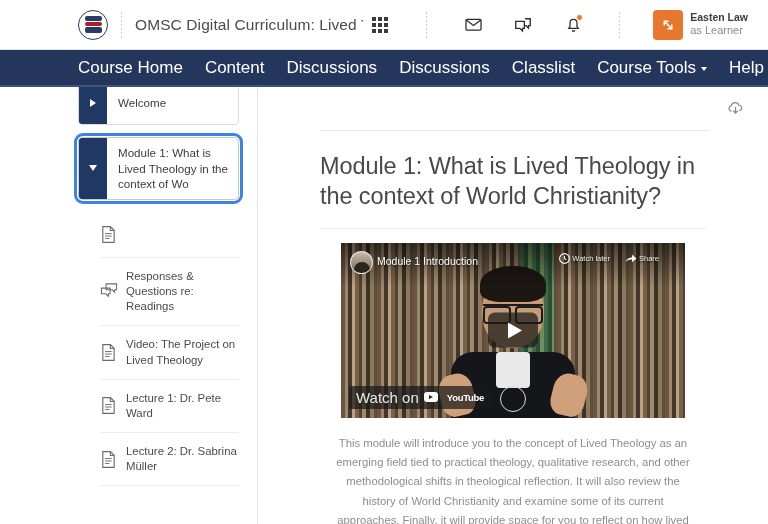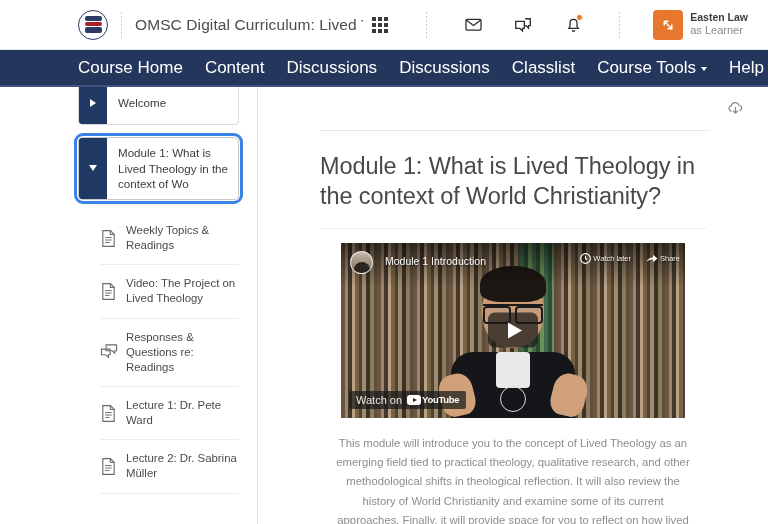--- a/index.html
+++ b/index.html
@@ -219,21 +219,21 @@
   .hand {
     position: absolute; bottom: 2px; width: 34px; height: 42px;
     background: #d0a07a; border-radius: 40% 40% 35% 35%;
   }
   .hand.l { left: -14px; transform: rotate(-14deg); }
   .hand.r { right: -14px; transform: rotate(14deg); }
 
   .yt-top {
     position: absolute; top: 0; left: 0; right: 0; height: 44px;
     background: linear-gradient(rgba(0,0,0,.55), rgba(0,0,0,0));
-    display: flex; align-items: flex-start; padding: 8px 5px 0 9px; gap: 12px;
+    display: flex; align-items: flex-start; padding: 8px 26px 0 9px; gap: 4px;
   }
   .yt-avatar {
     width: 23px; height: 23px; border-radius: 50%; flex: none;
     background: linear-gradient(#c6b9a8,#7c6a55);
     border: 1px solid rgba(255,255,255,.75);
     overflow: hidden; position: relative;
   }
   .yt-avatar::after {
     content: ""; position: absolute; left: 50%; transform: translateX(-50%);
     bottom: 0; width: 16px; height: 11px; border-radius: 8px 8px 0 0; background: #2a2520;
@@ -253,22 +253,22 @@
   }
   .play-tri {
     width: 0; height: 0; border-top: 8px solid transparent;
     border-bottom: 8px solid transparent; border-left: 14px solid #fff; margin-left: 3px;
   }
   .yt-watch {
     position: absolute; left: 8px; bottom: 9px;
     background: rgba(25,25,25,.72); border-radius: 2px;
     padding: 3px 7px; display: flex; align-items: center; gap: 5px; cursor: pointer;
   }
-  .yt-watch .lbl { color: #e9e9e9; font-size: 11px; text-align: right; }
-  .yt-logo { display: flex; align-items: center; gap: 1px; }
+  .yt-watch .lbl { color: #e9e9e9; font-size: 15px; text-align: right; }
+  .yt-logo { display: flex; align-items: center; gap: 9px; }
   .yt-play-box {
     width: 14px; height: 10px; background: #fff; border-radius: 3px;
     display: flex; align-items: center; justify-content: center;
   }
   .yt-play-box i {
     width: 0; height: 0; border-top: 2.6px solid transparent;
     border-bottom: 2.6px solid transparent; border-left: 4.4px solid #222; margin-left: 1px;
   }
   .yt-word { color: #fff; font-size: 9.5px; font-weight: 700; letter-spacing: -.3px; }
 
@@ -389,42 +389,41 @@
     <div class="sub-list">
 
       <div class="sub-item">
         <span class="ico">
           <svg width="17" height="19" viewBox="0 0 18 20" fill="none" stroke="#6b6b6b" stroke-width="1.2">
             <path d="M3 1.6h8l4 4v12.8H3z"></path>
               <path d="M11 1.6v4.2h4"></path>
             <path d="M5.4 9h7M5.4 11.6h7M5.4 14.2h4.6" stroke-width="1"></path>
           </svg>
         </span>
-        <span class="sub-text">Weekly Topics &amp; Readings</span>
+      </div>
+
+      <div class="sub-item">
+        <span class="ico">
+          <svg width="18" height="17" viewBox="0 0 20 18" fill="none" stroke="#6b6b6b" stroke-width="1.2">
+            <path d="M6.8 1.6h11.6v6.6h-2.1v2.6l-2.7-2.6H6.8z"></path>
+            <path d="M1.6 6.4h9.6v6.3H9.3v2.8l-2.9-2.8H1.6z"></path>
+          </svg>
+        </span>
+        <span class="sub-text">Responses &amp; Questions re: Readings</span>
       </div>
 
       <div class="sub-item">
         <span class="ico">
           <svg width="17" height="19" viewBox="0 0 18 20" fill="none" stroke="#6b6b6b" stroke-width="1.2">
             <path d="M3 1.6h8l4 4v12.8H3z"></path>
               <path d="M11 1.6v4.2h4"></path>
             <path d="M5.4 9h7M5.4 11.6h7M5.4 14.2h4.6" stroke-width="1"></path>
           </svg>
         </span>
         <span class="sub-text">Video: The Project on Lived Theology</span>
-      </div>
-
-      <div class="sub-item">
-        <span class="ico">
-          <svg width="18" height="17" viewBox="0 0 20 18" fill="none" stroke="#6b6b6b" stroke-width="1.2">
-            <path d="M6.8 1.6h11.6v6.6h-2.1v2.6l-2.7-2.6H6.8z"></path>
-            <path d="M1.6 6.4h9.6v6.3H9.3v2.8l-2.9-2.8H1.6z"></path>
-          </svg>
-        </span>
-        <span class="sub-text">Responses &amp; Questions re: Readings</span>
       </div>
 
       <div class="sub-item">
         <span class="ico">
           <svg width="17" height="19" viewBox="0 0 18 20" fill="none" stroke="#6b6b6b" stroke-width="1.2">
             <path d="M3 1.6h8l4 4v12.8H3z"></path>
               <path d="M11 1.6v4.2h4"></path>
             <path d="M5.4 9h7M5.4 11.6h7M5.4 14.2h4.6" stroke-width="1"></path>
           </svg>
         </span>

